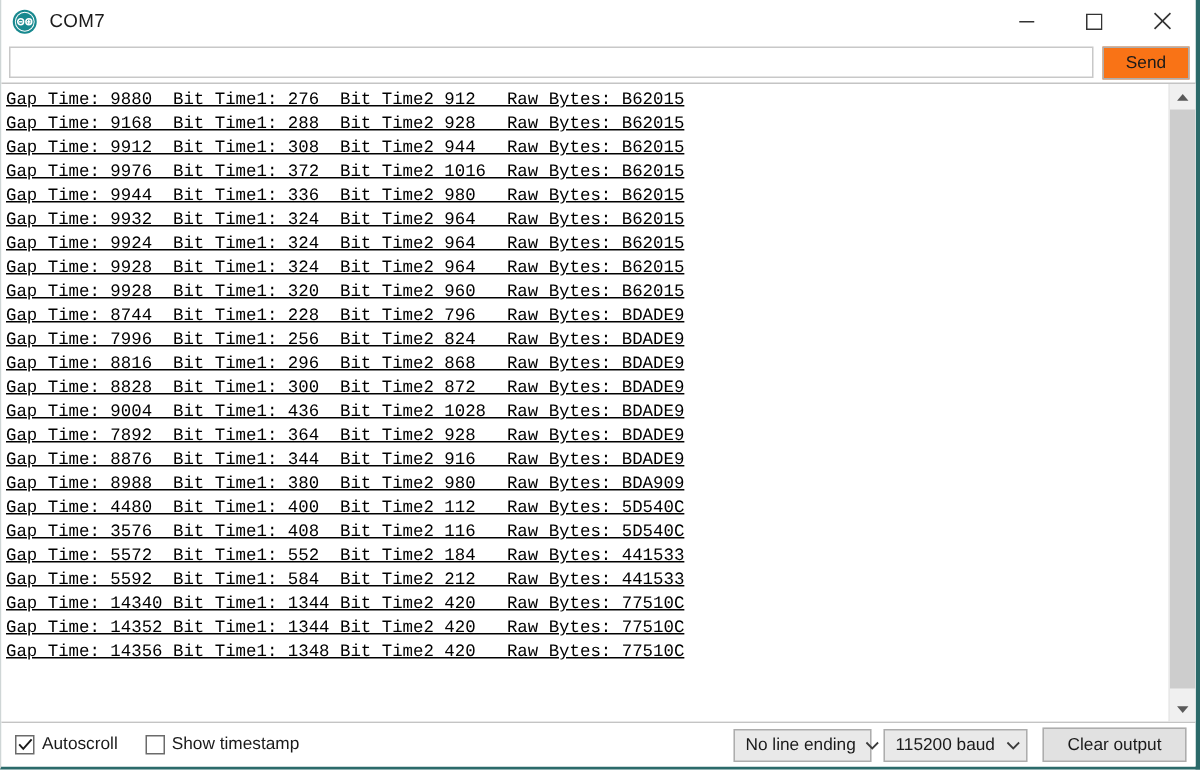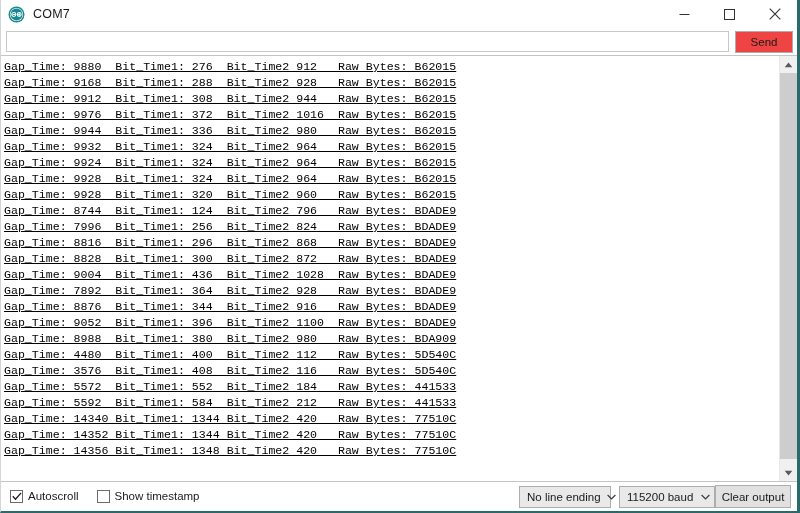--- a/index.html
+++ b/index.html
@@ -91,21 +91,21 @@
     padding: 0 3px;
     outline: none;
     color: #000;
   }
   #send-button {
     margin-left: 6px;
     width: 58px;
     height: 22px;
     box-sizing: border-box;
     border: 1px solid #adadad;
-    background: #ef4444;
+    background: #f97316;
     font-family: "Liberation Sans", sans-serif;
     font-size: 11.5px;
     color: #1a1a1a;
     cursor: default;
     padding: 0;
     line-height: 20px;
   }
 
   
   #console-wrap {
@@ -226,21 +226,22 @@
   .combo-arrow {
     width: 18px;
     display: flex;
     align-items: center;
     justify-content: center;
     padding-right: 3px;
   }
   #combo-line-ending { width: 92px; }
   #combo-baud { width: 96px; }
   #clear-output-button {
-    width: 76px;
+    margin-left: 10px;
+    width: 96px;
     height: 23px;
     box-sizing: border-box;
     border: 1px solid #adadad;
     background: #e1e1e1;
     font-family: "Liberation Sans", sans-serif;
     font-size: 11.5px;
     color: #1a1a1a;
     cursor: default;
     padding: 0;
   }
@@ -298,28 +299,27 @@
     <div id="console">
         <div class="log-line">Gap_Time: 9880  Bit_Time1: 276  Bit_Time2 912   Raw Bytes: B62015</div>
         <div class="log-line">Gap_Time: 9168  Bit_Time1: 288  Bit_Time2 928   Raw Bytes: B62015</div>
         <div class="log-line">Gap_Time: 9912  Bit_Time1: 308  Bit_Time2 944   Raw Bytes: B62015</div>
         <div class="log-line">Gap_Time: 9976  Bit_Time1: 372  Bit_Time2 1016  Raw Bytes: B62015</div>
         <div class="log-line">Gap_Time: 9944  Bit_Time1: 336  Bit_Time2 980   Raw Bytes: B62015</div>
         <div class="log-line">Gap_Time: 9932  Bit_Time1: 324  Bit_Time2 964   Raw Bytes: B62015</div>
         <div class="log-line">Gap_Time: 9924  Bit_Time1: 324  Bit_Time2 964   Raw Bytes: B62015</div>
         <div class="log-line">Gap_Time: 9928  Bit_Time1: 324  Bit_Time2 964   Raw Bytes: B62015</div>
         <div class="log-line">Gap_Time: 9928  Bit_Time1: 320  Bit_Time2 960   Raw Bytes: B62015</div>
-        <div class="log-line">Gap_Time: 8744  Bit_Time1: 124  Bit_Time2 796   Raw Bytes: BDADE9</div>
+        <div class="log-line">Gap_Time: 8744  Bit_Time1: 228  Bit_Time2 796   Raw Bytes: BDADE9</div>
         <div class="log-line">Gap_Time: 7996  Bit_Time1: 256  Bit_Time2 824   Raw Bytes: BDADE9</div>
         <div class="log-line">Gap_Time: 8816  Bit_Time1: 296  Bit_Time2 868   Raw Bytes: BDADE9</div>
         <div class="log-line">Gap_Time: 8828  Bit_Time1: 300  Bit_Time2 872   Raw Bytes: BDADE9</div>
         <div class="log-line">Gap_Time: 9004  Bit_Time1: 436  Bit_Time2 1028  Raw Bytes: BDADE9</div>
         <div class="log-line">Gap_Time: 7892  Bit_Time1: 364  Bit_Time2 928   Raw Bytes: BDADE9</div>
         <div class="log-line">Gap_Time: 8876  Bit_Time1: 344  Bit_Time2 916   Raw Bytes: BDADE9</div>
-        <div class="log-line">Gap_Time: 9052  Bit_Time1: 396  Bit_Time2 1100  Raw Bytes: BDADE9</div>
         <div class="log-line">Gap_Time: 8988  Bit_Time1: 380  Bit_Time2 980   Raw Bytes: BDA909</div>
         <div class="log-line">Gap_Time: 4480  Bit_Time1: 400  Bit_Time2 112   Raw Bytes: 5D540C</div>
         <div class="log-line">Gap_Time: 3576  Bit_Time1: 408  Bit_Time2 116   Raw Bytes: 5D540C</div>
         <div class="log-line">Gap_Time: 5572  Bit_Time1: 552  Bit_Time2 184   Raw Bytes: 441533</div>
         <div class="log-line">Gap_Time: 5592  Bit_Time1: 584  Bit_Time2 212   Raw Bytes: 441533</div>
         <div class="log-line">Gap_Time: 14340 Bit_Time1: 1344 Bit_Time2 420   Raw Bytes: 77510C</div>
         <div class="log-line">Gap_Time: 14352 Bit_Time1: 1344 Bit_Time2 420   Raw Bytes: 77510C</div>
         <div class="log-line">Gap_Time: 14356 Bit_Time1: 1348 Bit_Time2 420   Raw Bytes: 77510C</div>
       </div>
 

